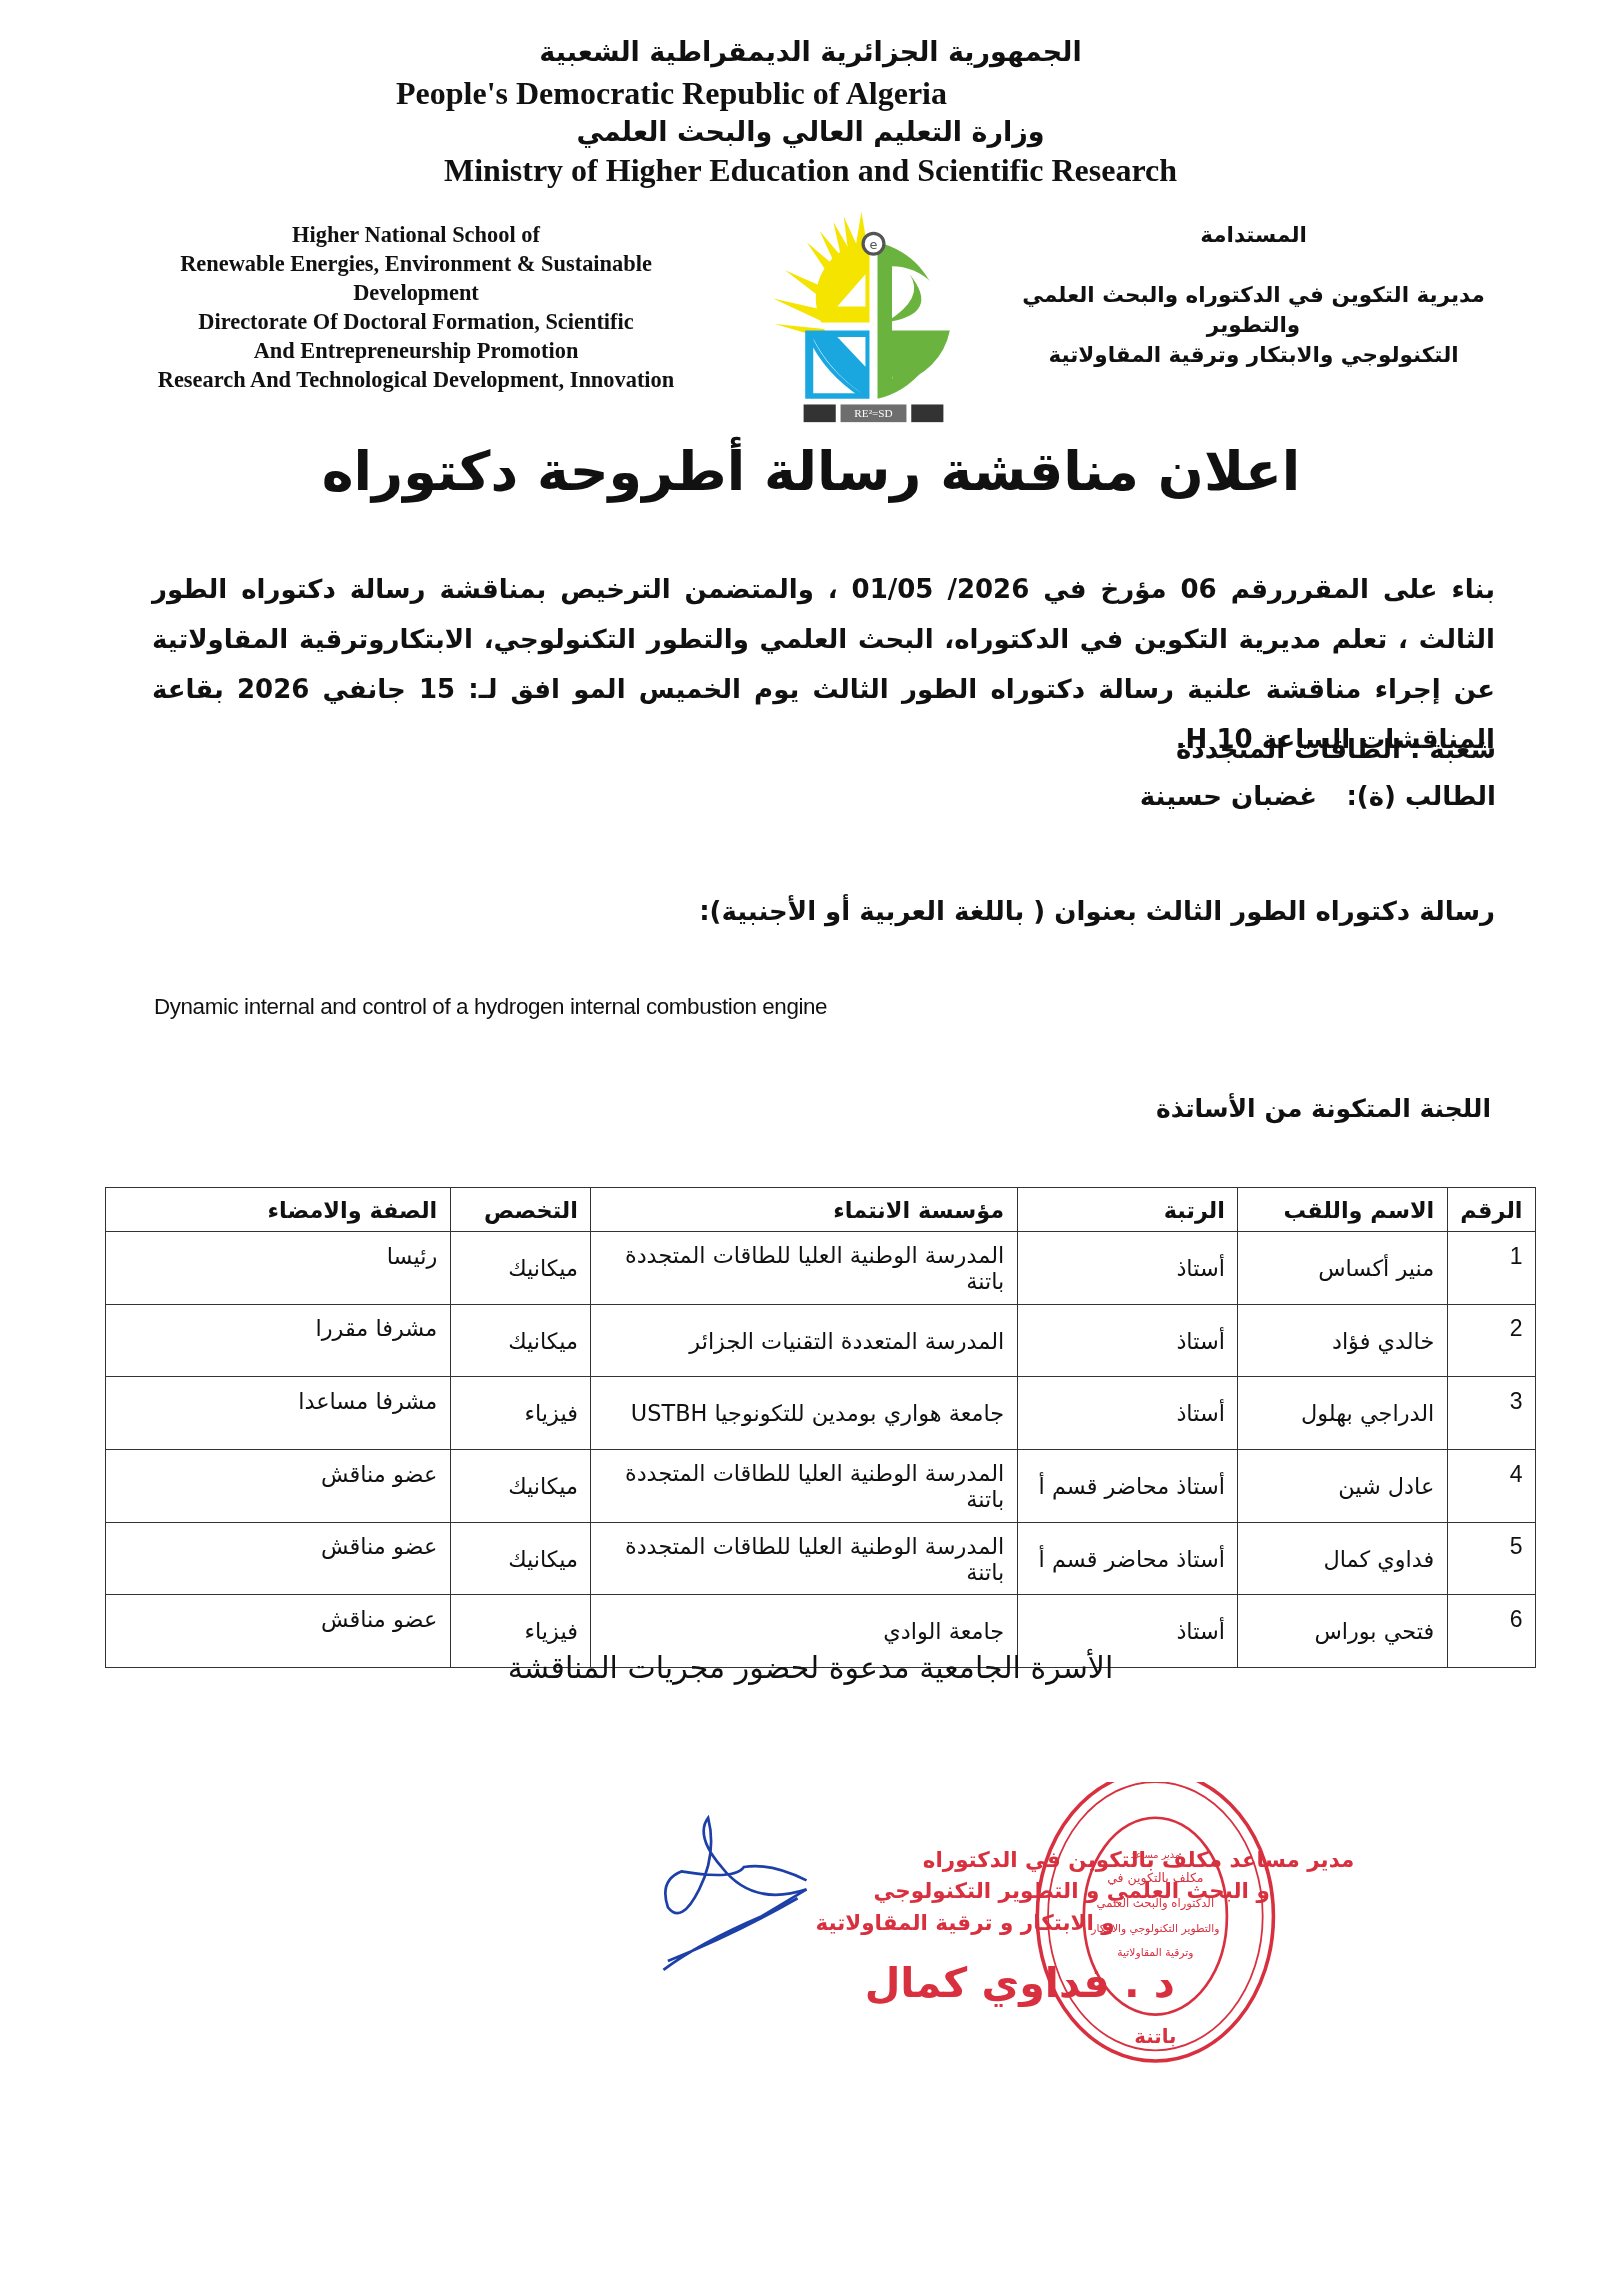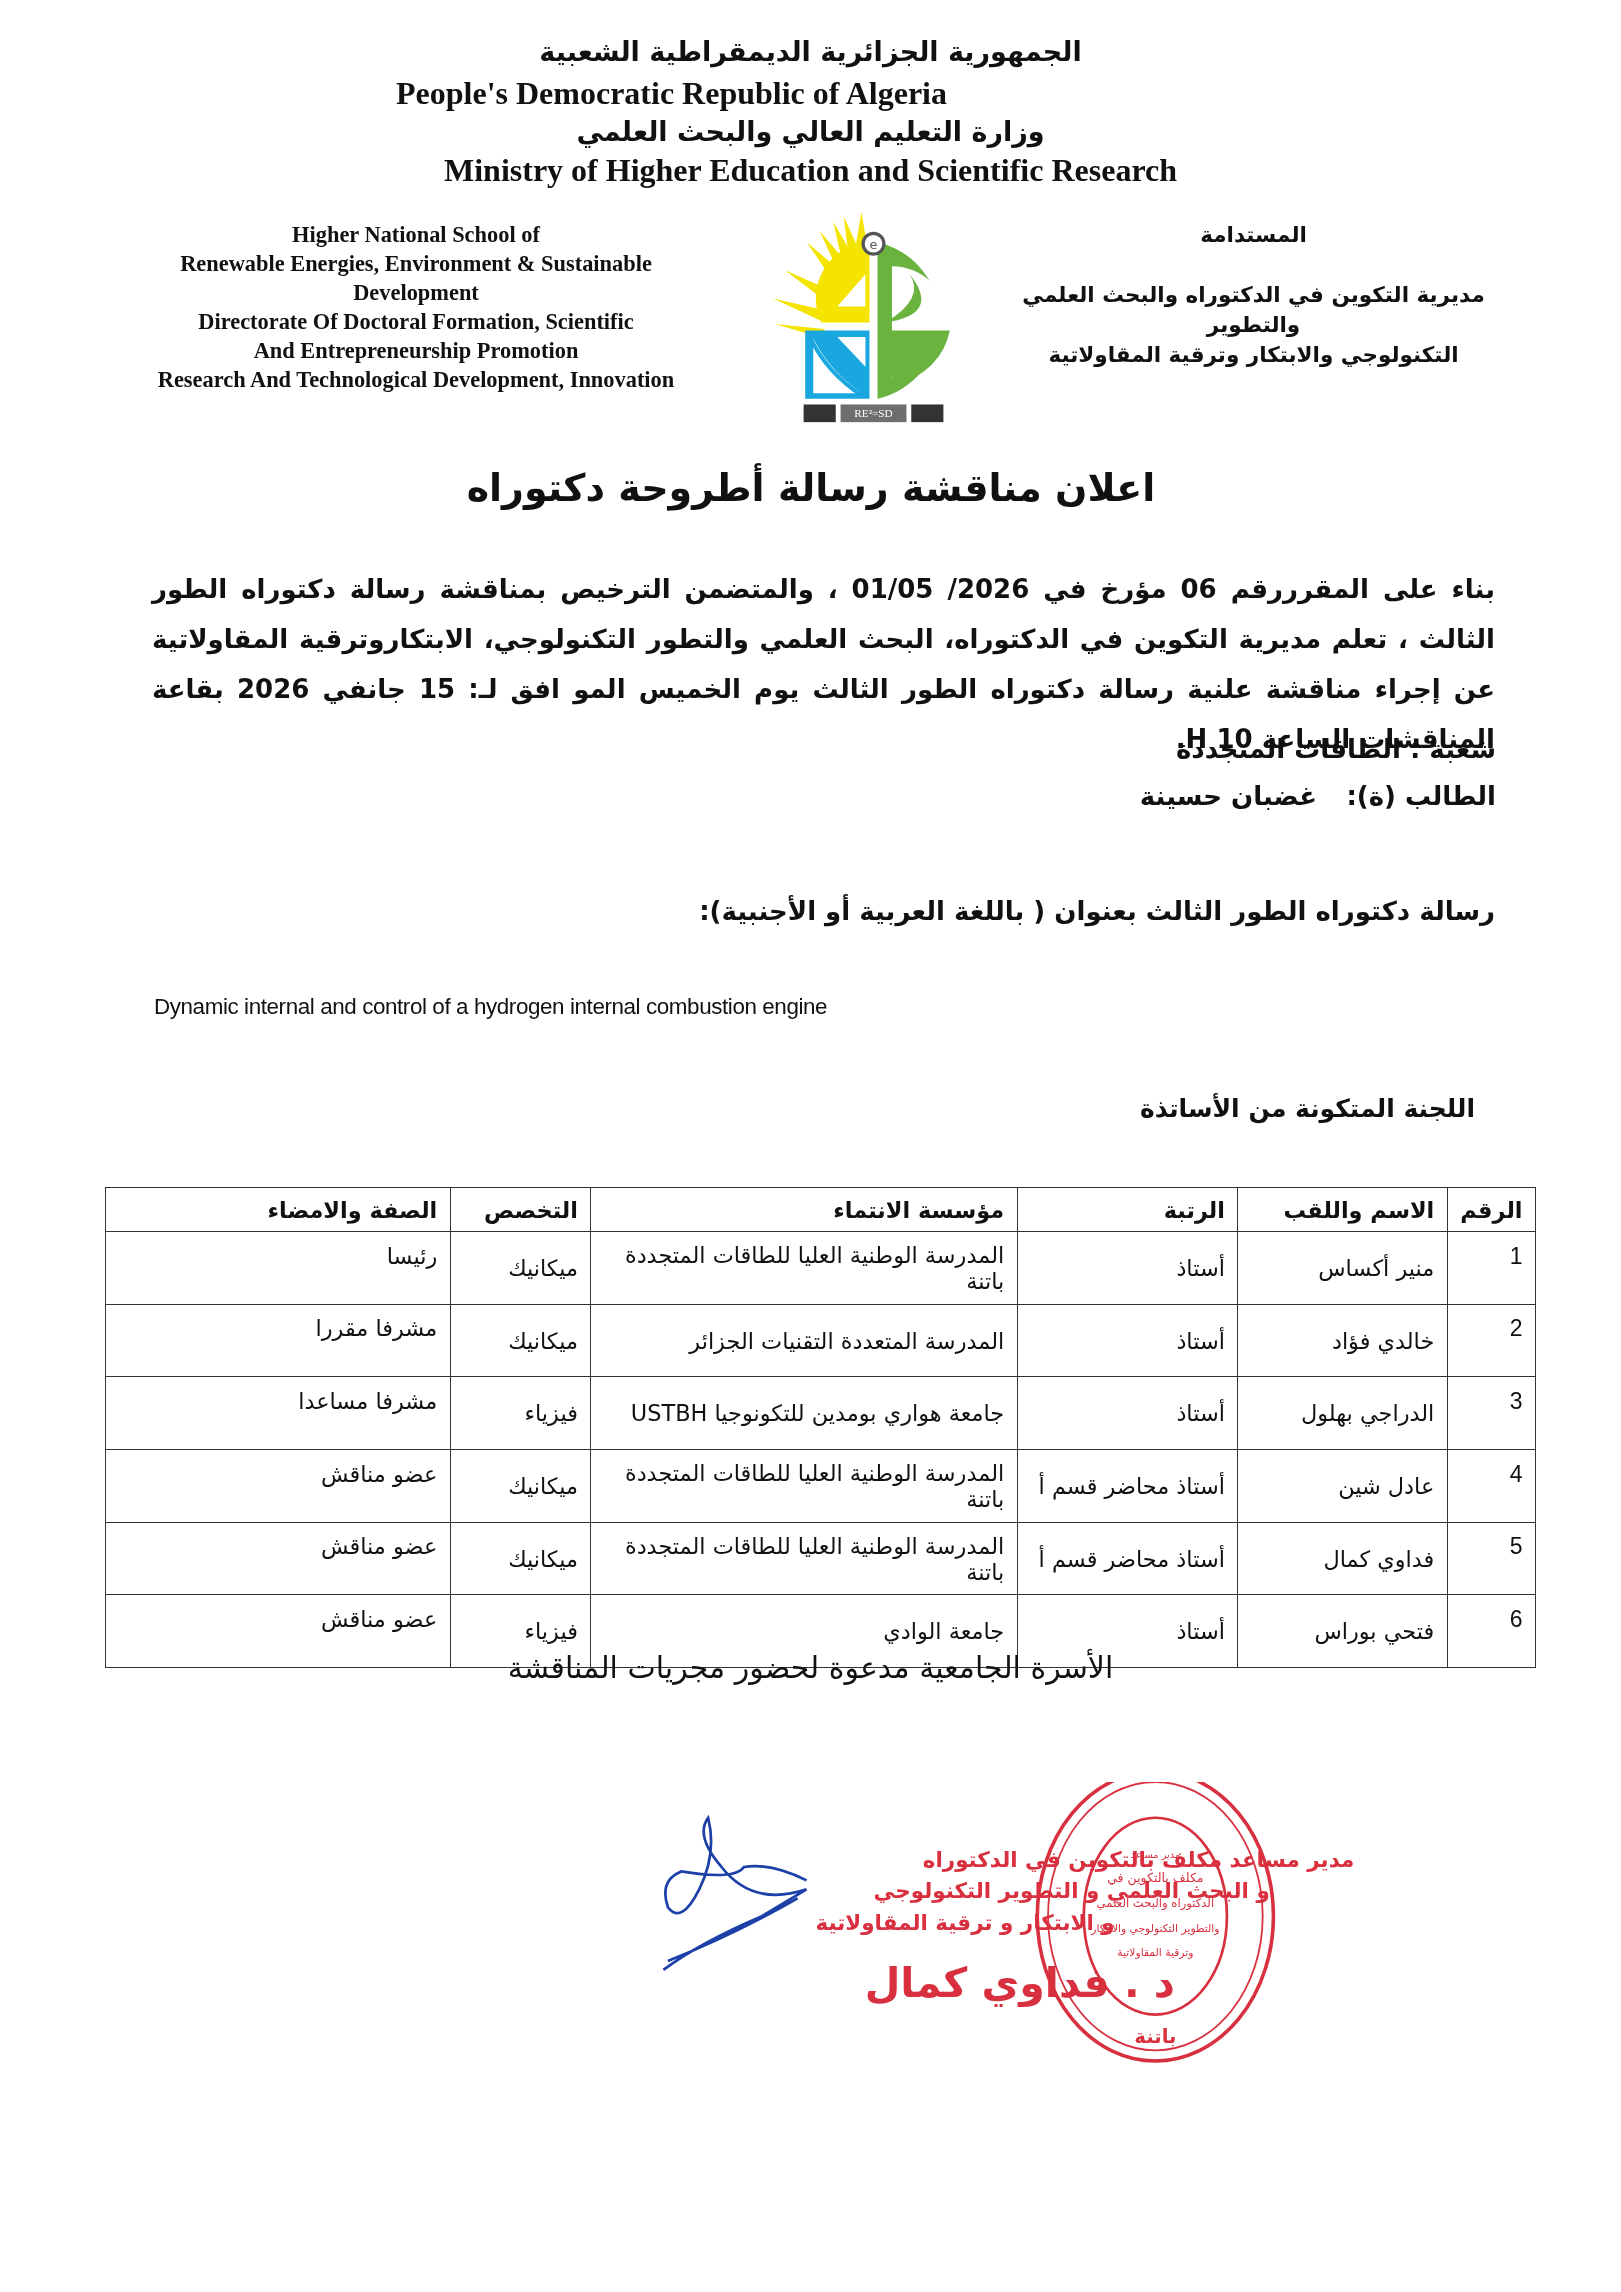--- a/index.html
+++ b/index.html
@@ -14,34 +14,34 @@
   #hdr-en1 { left:0; width:1343px; top:75px; font-size:32px; }
   #hdr-ar2 { left:0; width:1621px; top:116px; font-size:27px; }
   #hdr-en2 { left:0; width:1621px; top:152px; font-size:32px; }
 
   #left-block { left:116px; width:600px; top:220px; font-size:22.4px; line-height:29px; }
   #right-block { left:994px; width:519px; top:220px; font-size:21.5px; line-height:30px; }
   #right-block .gap { height:30px; }
 
   #logo { left:757px; top:202px; width:233px; height:233px; }
 
-  #title { left:269px; width:1084px; top:466px; font-size:38px; }
+  #title { left:269px; width:1084px; top:440px; font-size:54px; }
   #para { left:152px; width:1343px; top:564px; font-size:26px; line-height:50px; text-align:justify; text-align-last:right; }
 
   #branch-row { left:448px; width:1048px; top:734px; font-size:26px; height:39px; }
   #branch { position:absolute; right:0; }
   #spec { position:absolute; right:537px; }
   #student-row { left:448px; width:1048px; top:781px; font-size:26px; height:39px; }
   #student-label { position:absolute; right:0; }
   #student-name { position:absolute; right:179px; }
 
   #thesis-label { left:152px; width:1343px; top:896px; font-size:26px; }
   #thesis-title { left:154px; top:994px; font-size:22.4px; font-family:"Liberation Sans", sans-serif; letter-spacing:-0.4px; }
 
-  #committee-label { left:136px; width:1339px; top:1094px; font-size:25px; }
+  #committee-label { left:152px; width:1339px; top:1094px; font-size:25px; }
 
   #committee-table { left:105px; top:1187px; width:1431px; border-collapse:collapse; direction:rtl; }
   #committee-table th, #committee-table td { border:1.8px solid #333; padding:0 12.5px; text-align:right; vertical-align:middle; }
   #committee-table th { height:43px; font-size:22.4px; font-weight:bold; }
   #committee-table td { height:61px; font-size:22.4px; }
   #committee-table td.num { font-family:"Liberation Sans", sans-serif; font-size:23px; vertical-align:top; padding-top:10.7px; }
   #committee-table td.role { vertical-align:top; padding-top:10.7px; }
 
   #invite { left:0; width:1621px; top:1650px; font-size:30px; }
 

